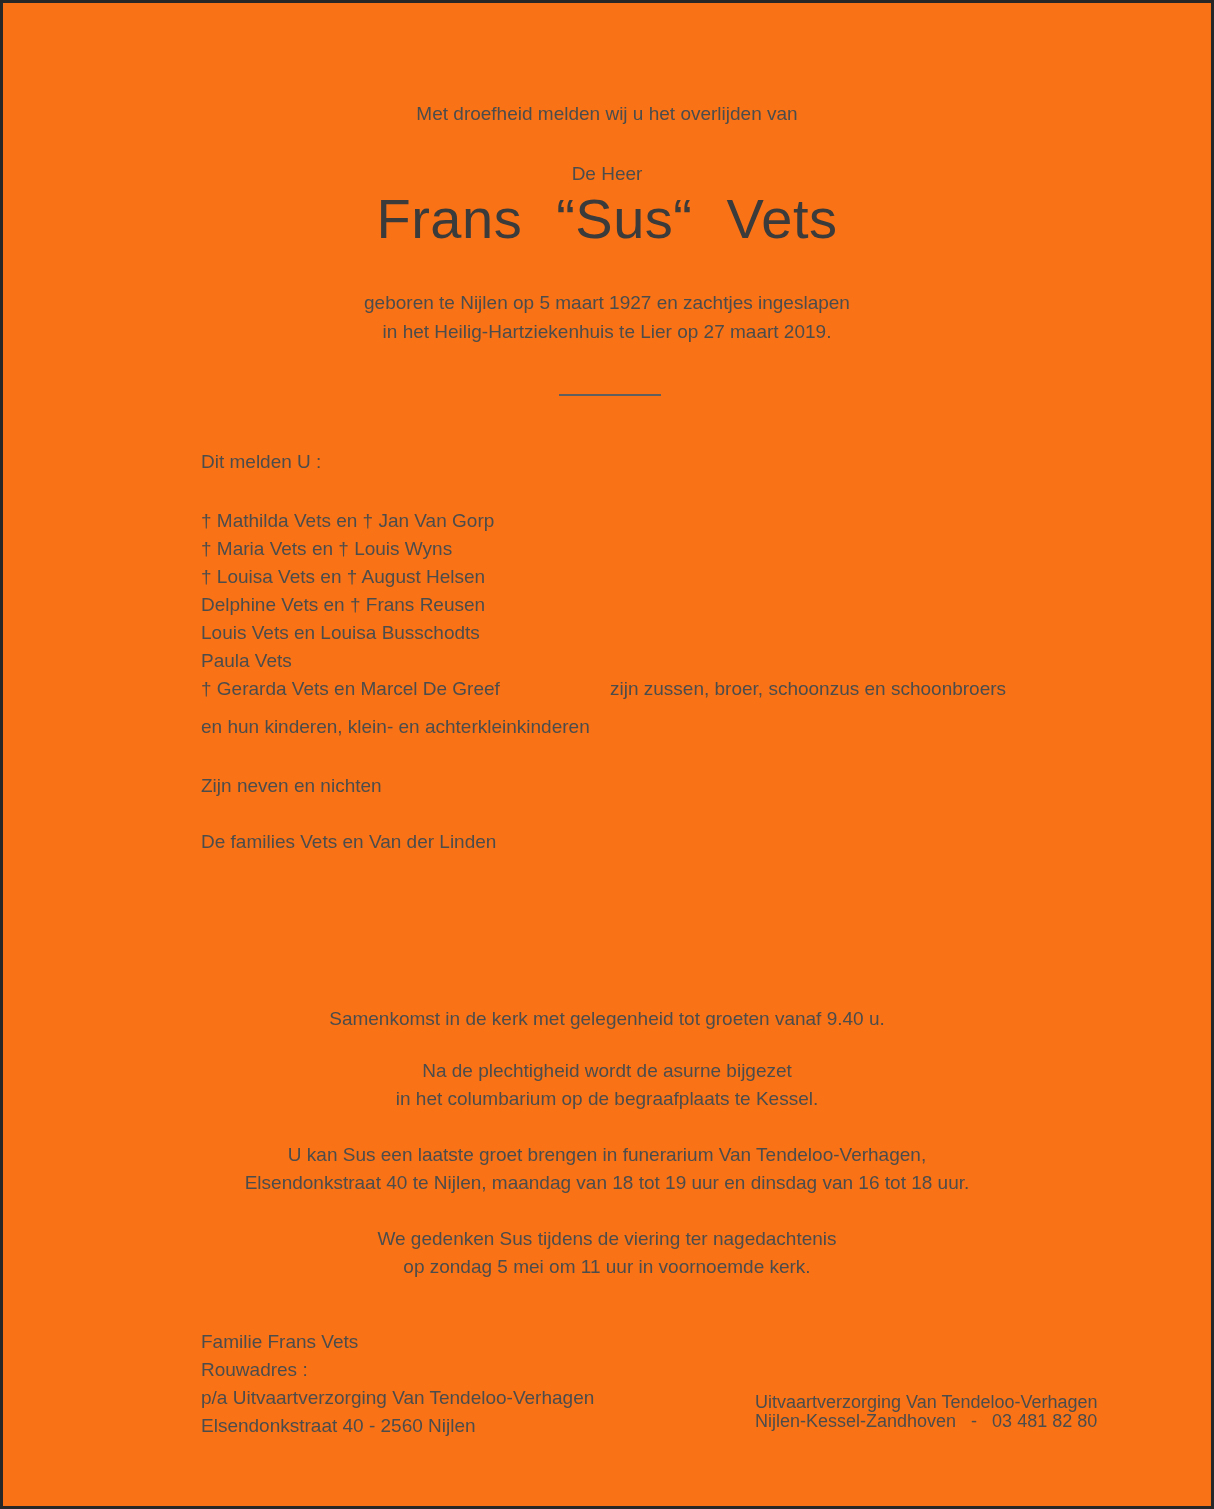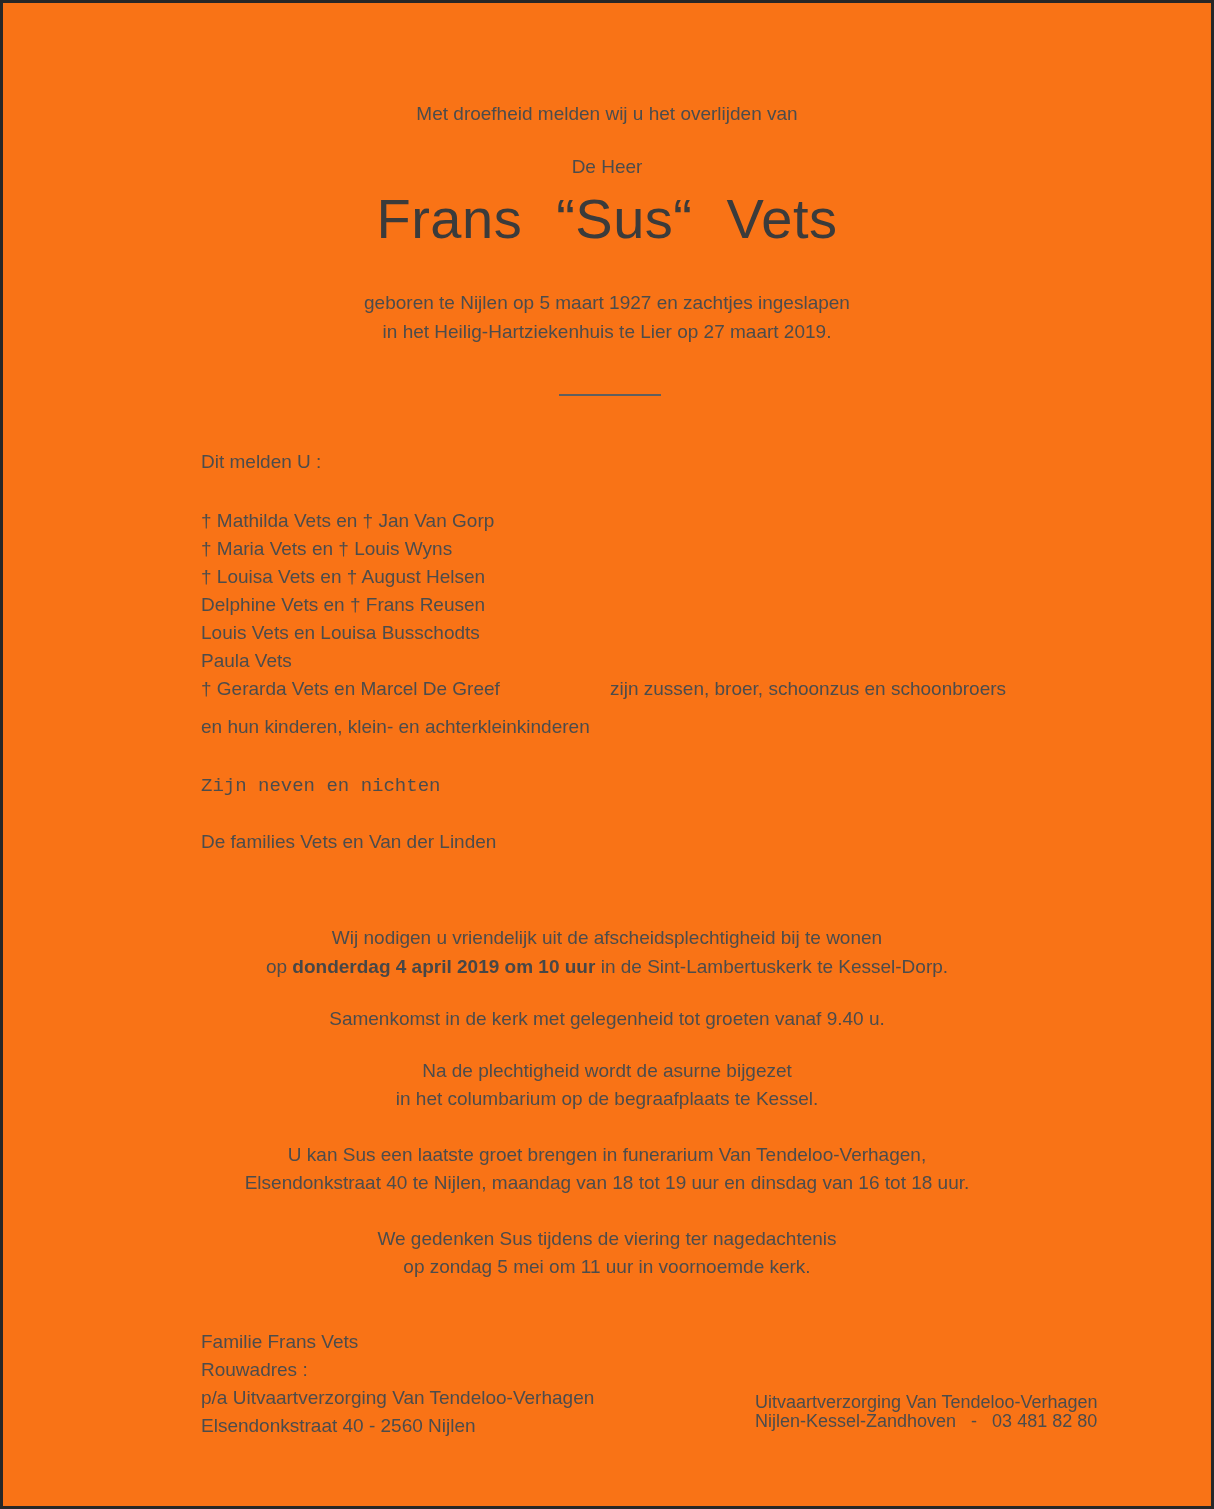--- a/index.html
+++ b/index.html
@@ -26,21 +26,21 @@
     line-height:28px;
     color:var(--text);
     white-space:nowrap;
   }
   .centered{
     left:0;
     width:100%;
     text-align:center;
   }
   .intro-line{top:97px;}
-  .salutation{top:150px;}
+  .salutation{top:157px;}
   .deceased-name{
     top:186px;
     font-size:56px;
     line-height:60px;
     word-spacing:18px;
     color:var(--title);
     letter-spacing:0.5px;
   }
   .birth-death{top:285px;line-height:29px;}
   .divider{
@@ -51,21 +51,21 @@
     height:0;
     border-top:2px solid #5f5f5f;
   }
   .announce-label{top:445px;left:198px;}
   .family-list{top:504px;left:198px;}
   .relation-note{
     top:672px;
     left:607px;
   }
   .descendants{top:710px;left:198px;}
-  .nephews{top:769px;left:198px;font-family:Liberation Mono, monospace;}
+  .nephews{top:769px;left:198px;}
   .families-line{top:825px;left:198px;}
   .ceremony{top:920px;line-height:29px;}
   .ceremony .emph{font-weight:700;color:#474747;}
   .gathering{top:1002px;}
   .burial{top:1054px;}
   .visitation{top:1138px;}
   .memorial{top:1222px;}
   .mourning-address{top:1325px;left:198px;}
   .funeral-home{
     top:1390px;
@@ -108,24 +108,20 @@
   </div>
 
   <div class="t relation-note">zijn zussen, broer, schoonzus en schoonbroers</div>
 
   <div class="t descendants">en hun kinderen, klein- en achterkleinkinderen</div>
 
   <div class="t nephews">Zijn neven en nichten</div>
 
   <div class="t families-line">De families Vets en Van der Linden</div>
 
-  <div class="t centered ceremony">
-    <div>Wij nodigen u vriendelijk uit de afscheidsplechtigheid bij te wonen</div>
-    <div><span>op </span><span class="emph">donderdag 4 april 2019 om 10 uur</span><span> in de Sint-Lambertuskerk te Kessel-Dorp.</span></div>
-  </div>
 
   <div class="t centered gathering">Samenkomst in de kerk met gelegenheid tot groeten vanaf 9.40 u.</div>
 
   <div class="t centered burial">
     <div>Na de plechtigheid wordt de asurne bijgezet</div>
     <div>in het columbarium op de begraafplaats te Kessel.</div>
   </div>
 
   <div class="t centered visitation">
     <div>U kan Sus een laatste groet brengen in funerarium Van Tendeloo-Verhagen,</div>

